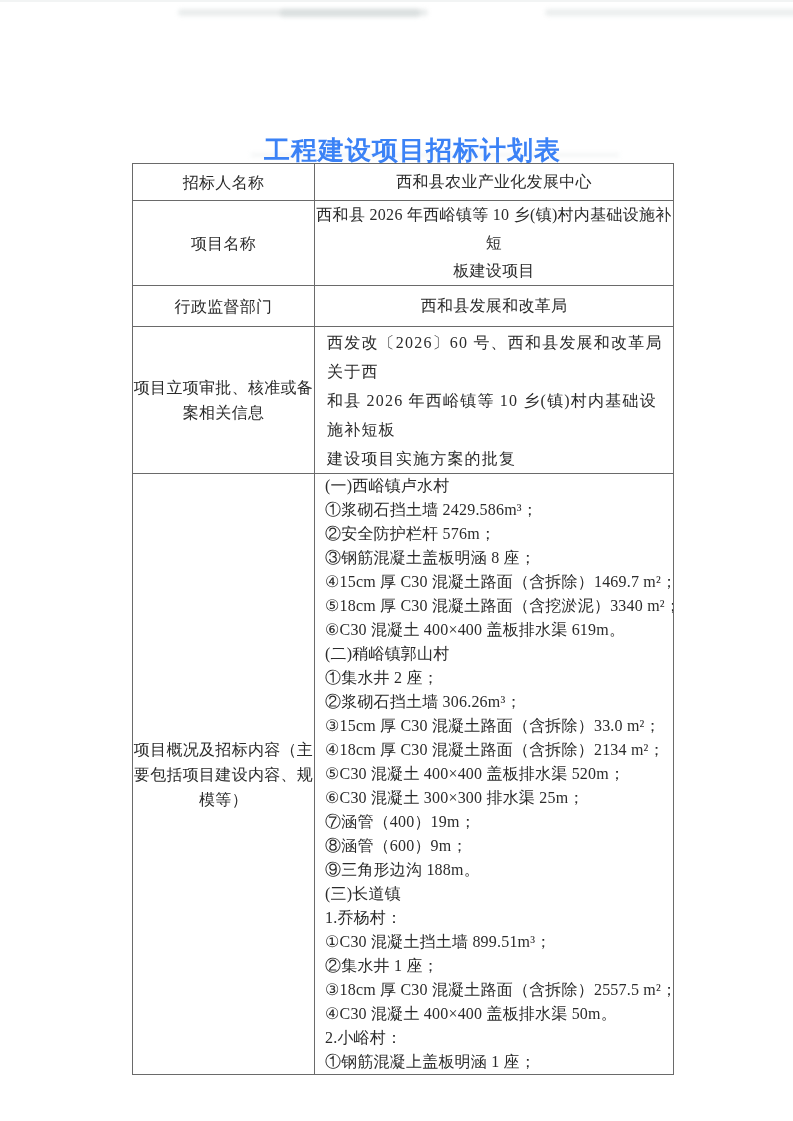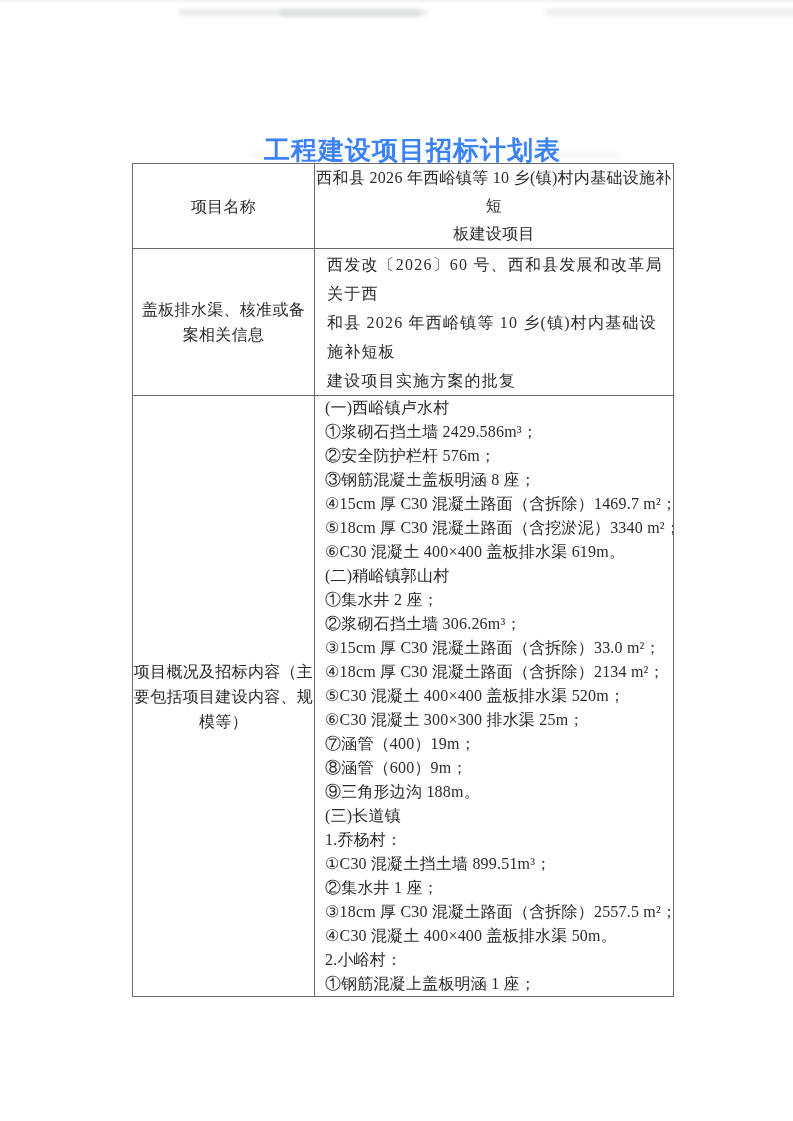--- a/index.html
+++ b/index.html
@@ -101,32 +101,48 @@
 <div class="smudge s4"></div>
 
 <h1 class="doc-title">工程建设项目招标计划表</h1>
 
 <table class="plan-table">
   <colgroup>
     <col class="col-label">
     <col class="col-value">
   </colgroup>
   <tbody>
+    <tr class="r1">
+      <td class="label-cell">
+          <div class="line">招标人名称</div>
+        </td>
+      <td class="value-center">
+          <div class="line">西和县农业产业化发展中心</div>
+        </td>
+    </tr>
     <tr class="r2">
       <td class="label-cell">
           <div class="line">项目名称</div>
         </td>
       <td class="value-center">
           <div class="line">西和县 2026 年西峪镇等 10 乡(镇)村内基础设施补短</div>
           <div class="line">板建设项目</div>
         </td>
     </tr>
+    <tr class="r3">
+      <td class="label-cell">
+          <div class="line">行政监督部门</div>
+        </td>
+      <td class="value-center">
+          <div class="line">西和县发展和改革局</div>
+        </td>
+    </tr>
     <tr class="r4 row-approval">
       <td class="label-cell">
-          <div class="line">盖板排水渠、核准或备</div>
+          <div class="line">项目立项审批、核准或备</div>
           <div class="line">案相关信息</div>
         </td>
       <td class="value-left">
           <div class="line">西发改〔2026〕60 号、西和县发展和改革局关于西</div>
           <div class="line">和县 2026 年西峪镇等 10 乡(镇)村内基础设施补短板</div>
           <div class="line">建设项目实施方案的批复</div>
         </td>
     </tr>
     <tr class="r5 row-overview">
       <td class="label-cell">

